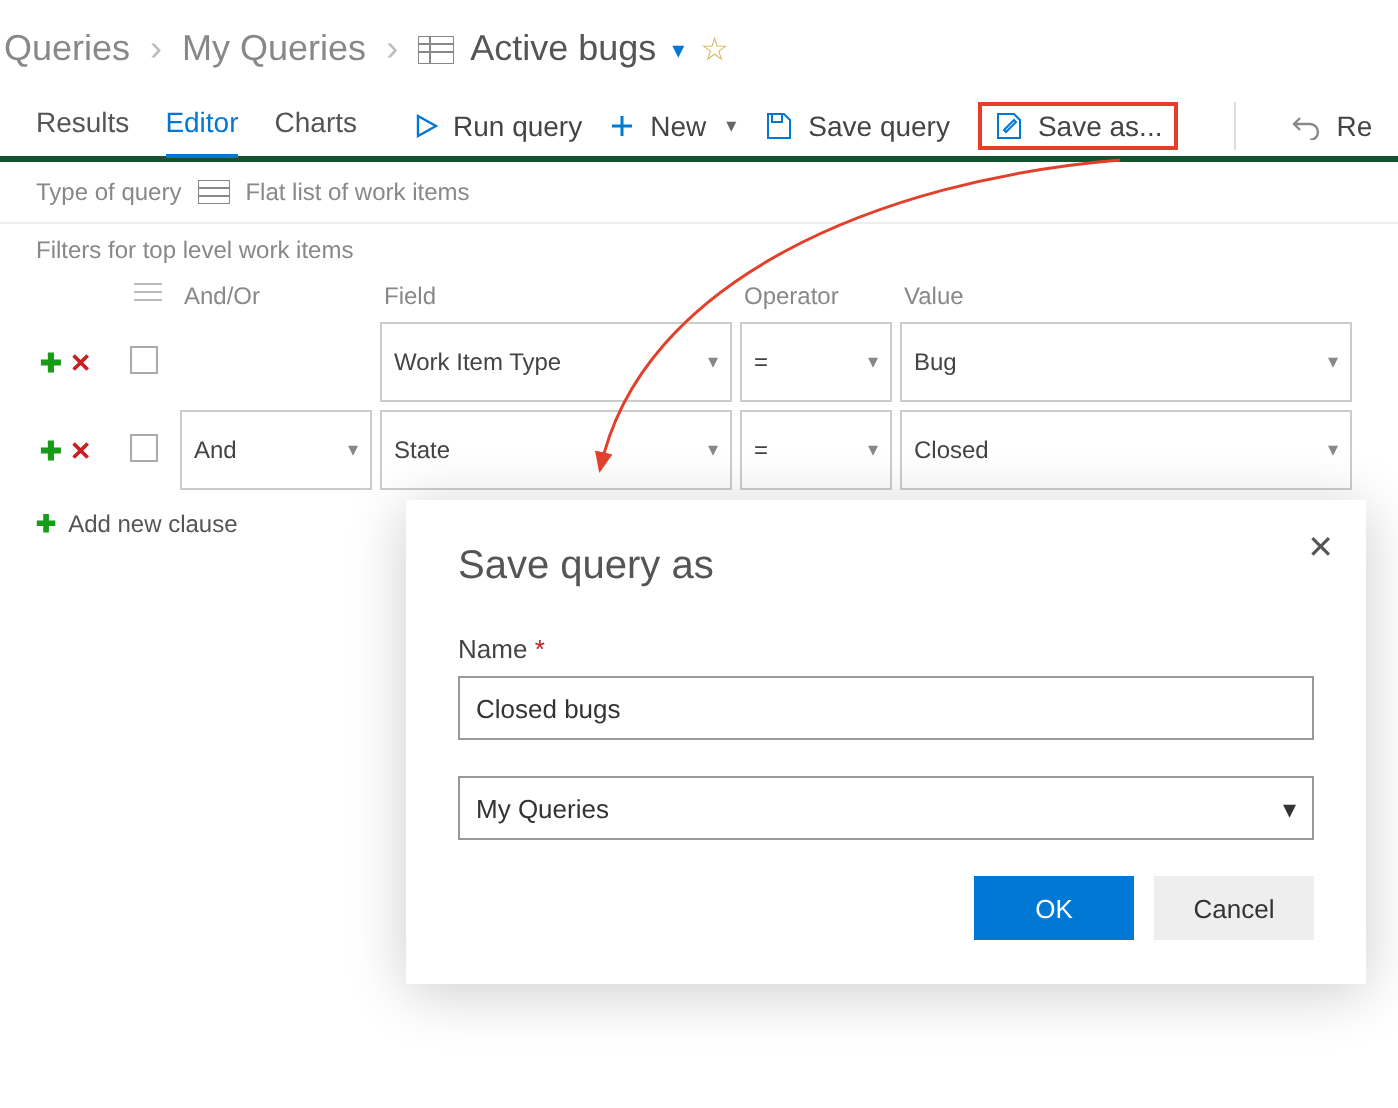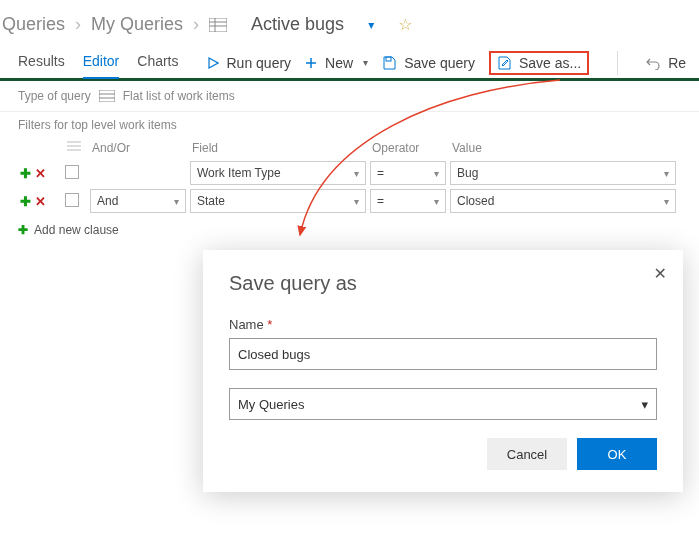--- a/index.html
+++ b/index.html
@@ -16,21 +16,21 @@
   }
   .breadcrumb {
     display: flex;
     align-items: center;
     gap: 10px;
     padding: 14px 18px 8px 2px;
     font-size: 18px;
     color: #888;
   }
   .breadcrumb .sep { color: #bbb; }
-  .breadcrumb .current { color: #555; display: flex; align-items: center; gap: 24px; }
+  .breadcrumb .current { color: #555; display: flex; align-items: center; gap: 8px; }
   .list-icon { display: inline-flex; color: #888; }
   .chev-down { color: #0078d4; font-size: 12px; }
   .star { color: #d0b050; font-size: 16px; }
   .toolbar {
     display: flex;
     align-items: center;
     padding: 4px 18px 0 18px;
     gap: 0;
     font-size: 14px;
     color: #555;
@@ -75,21 +75,21 @@
   .col-andor{ width: 100px; }
   .col-field{ width: 180px; }
   .col-op   { width: 80px; }
   .col-val  { width: auto; }
   .cell-dd {
     display: flex;
     align-items: center;
     justify-content: space-between;
     border: 1px solid #ccc;
     background: #fff;
-    height: 24px;
+    height: 40px;
     padding: 0 6px;
     font-size: 12px;
     color: #444;
   }
   .cell-dd .chev { color: #888; font-size: 10px; }
   .plus { color: #169c16; font-weight: bold; cursor: pointer; }
   .x { color: #c62121; font-weight: bold; cursor: pointer; margin-left: 4px; }
   .chk {
     width: 14px; height: 14px; border: 1px solid #aaa; display: inline-block;
   }
@@ -311,22 +311,22 @@
   </div>
 
   <div class="field">
     <div class="input">
       <span>My Queries</span>
       <span class="chev">▾</span>
     </div>
   </div>
 
   <div class="btns">
+    <button class="btn btn-primary">OK</button>
     <button class="btn btn-secondary">Cancel</button>
-    <button class="btn btn-primary">OK</button>
   </div>
 </div>
 
 <svg class="annot" width="699" height="554">
   <defs>
     <marker id="arrhead" markerWidth="8" markerHeight="8" refX="6" refY="3" orient="auto">
       <path d="M0,0 L7,3 L0,6 z" fill="#e2402a"></path>
     </marker>
   </defs>
   <path d="M 560 80 C 440 90, 320 140, 300 235" stroke="#e2402a" stroke-width="1.5" fill="none" marker-end="url(#arrhead)"></path>

